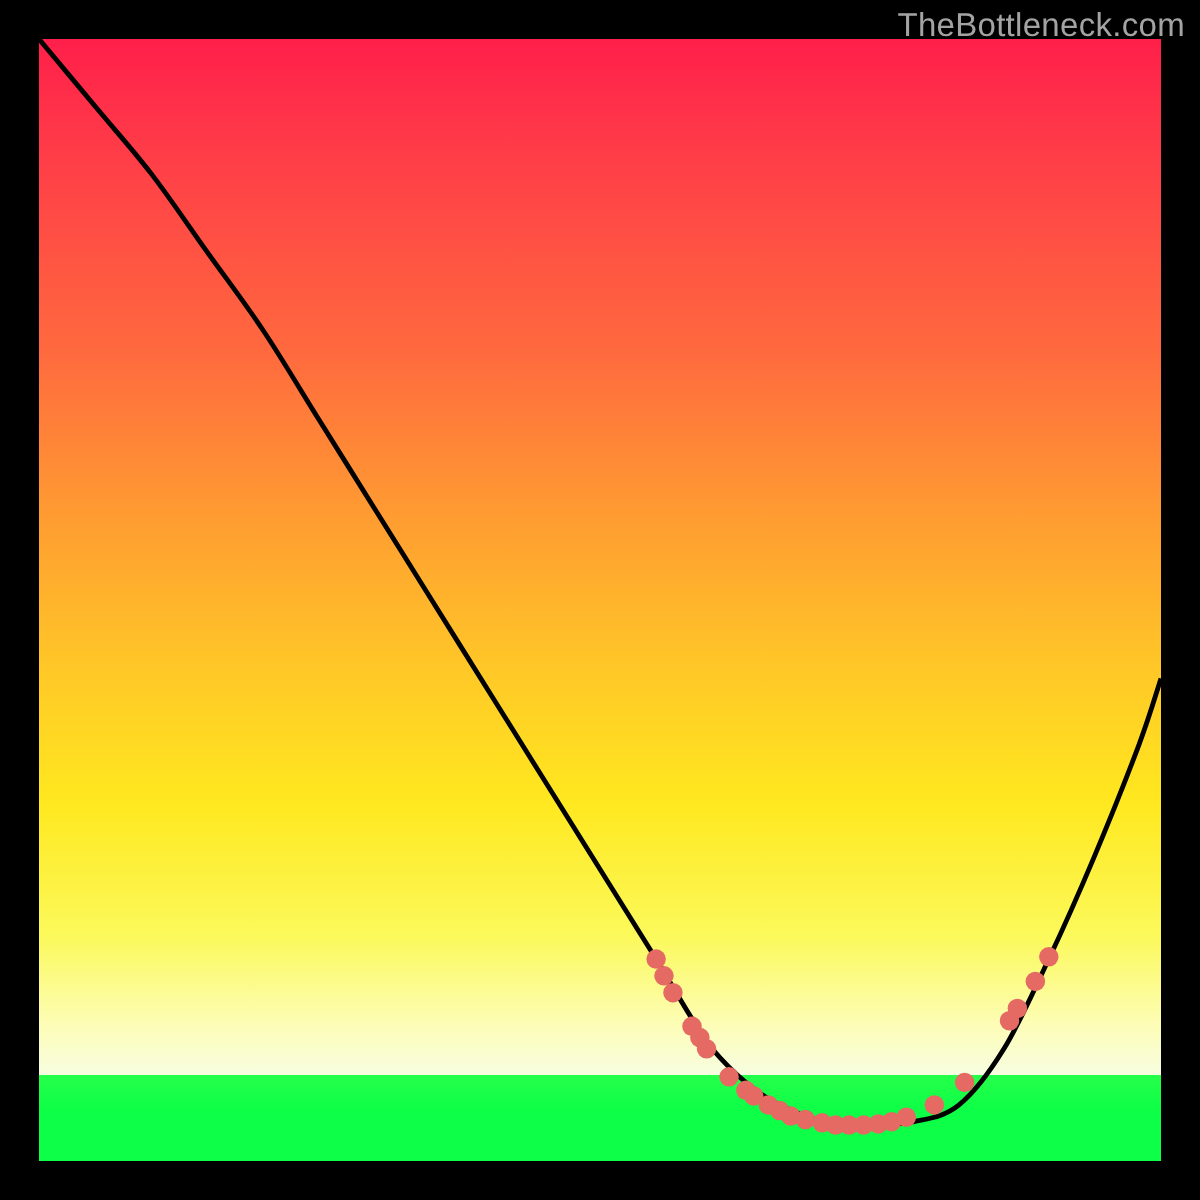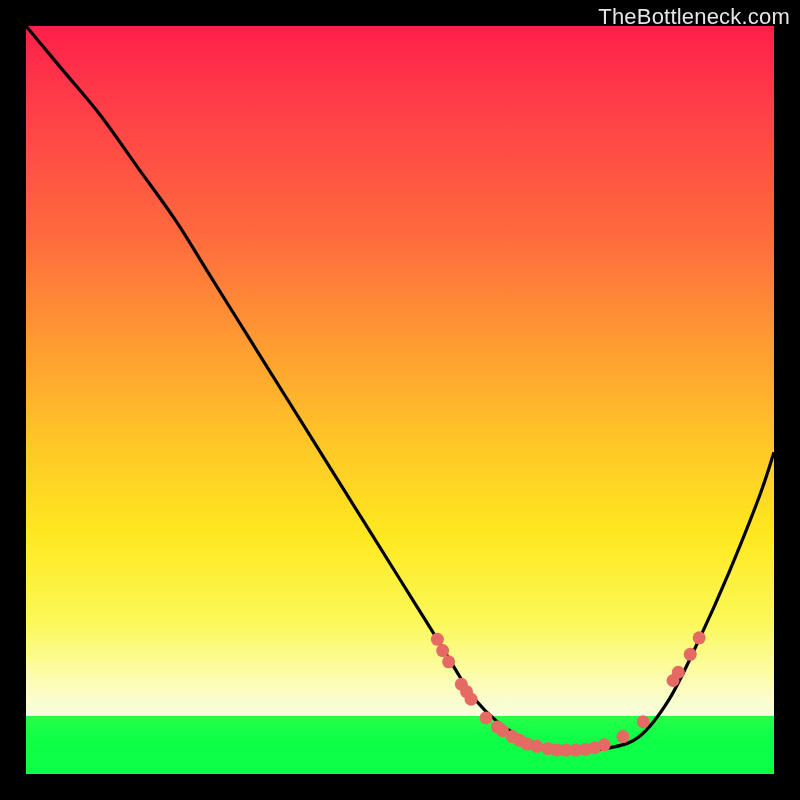--- a/index.html
+++ b/index.html
@@ -39,21 +39,21 @@
       #f7fde0 92.3%,
       #26ff4a 92.3%,
       #0dff47 95.5%,
       #0dff47 100%
     );
   }
   .watermark {
     position: absolute;
     top: 4px;
     right: 10px;
-    color: #e5e5e5;
+    color: #a3a3a3;
     font-size: 22px;
     font-weight: 500;
     letter-spacing: 0.2px;
     user-select: none;
   }
   svg.curve {
     position: absolute;
     left: 0;
     top: 0;
     width: 748px;

